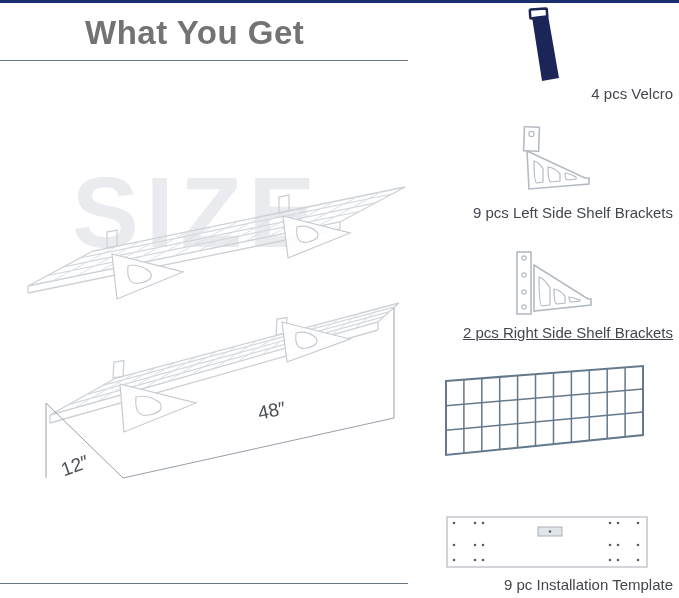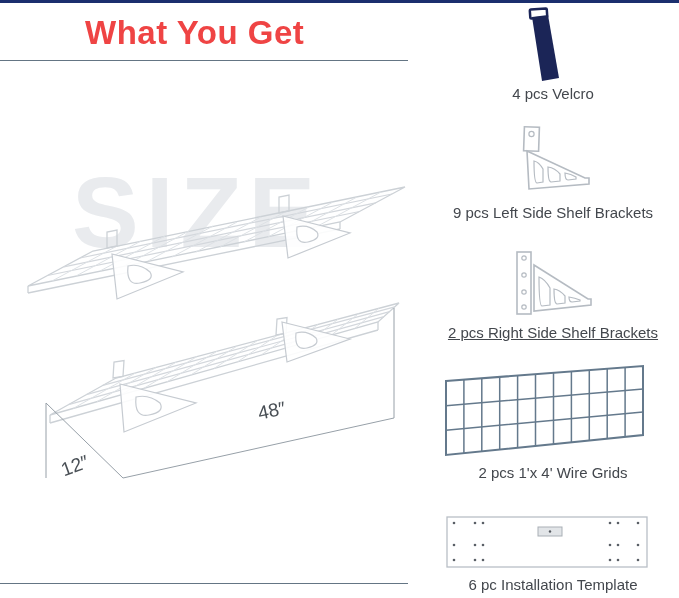--- a/index.html
+++ b/index.html
@@ -3,38 +3,38 @@
 <meta charset="utf-8">
 <style>
   html,body{margin:0;padding:0;background:#fff;}
   .canvas{
     position:relative;width:679px;height:598px;background:#ffffff;
     font-family:"Liberation Sans",sans-serif;overflow:hidden;
   }
   .top-border{position:absolute;left:0;top:0;width:679px;height:3px;background:#1b2f6e;}
   .page-title{
     position:absolute;left:85px;top:14px;font-size:33px;font-weight:700;
-    color:#ef4444;letter-spacing:.5px;white-space:nowrap;
+    color:#737373;letter-spacing:.5px;white-space:nowrap;
   }
   .rule{position:absolute;left:0;width:408px;height:1px;background:#647584;}
   .rule.under-title{top:60px;}
   .rule.bottom{top:583px;}
   .diagram-svg{position:absolute;left:0;top:0;}
   .watermark-text{
     font-family:"Liberation Sans",sans-serif;font-weight:700;font-size:100px;
     letter-spacing:7px;fill:#e9ebee;
   }
   .dim-text{font-family:"Liberation Sans",sans-serif;font-size:19px;fill:#4a5056;}
   .wire{stroke:#dde1e5;stroke-width:1;fill:none;}
   .rail{stroke:#d3d7dc;stroke-width:1.2;fill:none;}
   .edge{stroke:#ccd1d6;stroke-width:1.3;fill:none;}
   .bracket{stroke:#c6cbd1;stroke-width:1.2;fill:rgba(255,255,255,.9);}
   .dimline{stroke:#97a0a8;stroke-width:1;fill:none;}
   .item-label{
-    position:absolute;left:433px;width:240px;text-align:center;
+    position:absolute;left:433px;width:240px;text-align:right;
     font-size:15px;line-height:18px;color:#43474d;
   }
   .icon-svg{position:absolute;}
   .lineart{stroke:#b5bbc2;stroke-width:1.6;fill:#ffffff;}
   .lineart-thin{stroke:#b5bbc2;stroke-width:1.2;fill:#ffffff;}
   .grid-line{stroke:#64798c;fill:none;}
 </style>
 </head>
 <body>
 
@@ -118,21 +118,20 @@
   </svg>
   <div class="item-label" style="top:324px;text-decoration:underline;">2 pcs Right Side Shelf Brackets</div>
 
   <svg class="icon-svg" style="left:440px;top:363px;" width="210" height="98" viewBox="0 0 210 98">
     <polygon class="grid-line" stroke-width="2" points="6,18 203,3 203,72 6,92"></polygon>
     <path class="grid-line" stroke-width="1.5" d="M23.9,16.6 L23.9,90.2 M41.8,15.3 L41.8,88.4 M59.7,13.9 L59.7,86.5 M77.6,12.5 L77.6,84.7
              M95.5,11.2 L95.5,82.9 M113.5,9.8 L113.5,81.1 M131.4,8.5 L131.4,79.3 M149.3,7.1 L149.3,77.5
              M167.2,5.7 L167.2,75.6 M185.1,4.4 L185.1,73.8"></path>
     <path class="grid-line" stroke-width="1.5" d="M6,42.7 L203,26 M6,67.3 L203,49"></path>
   </svg>
-  <div class="item-label" style="top:464px;">2 pcs 1'x 4' Wire Grids</div>
 
   <svg class="icon-svg" style="left:444px;top:513px;" width="210" height="58" viewBox="0 0 210 58">
     <rect x="3" y="4" width="200" height="50" fill="#ffffff" stroke="#b9bfc6" stroke-width="1.3"></rect>
     <rect x="94" y="14" width="24" height="9" fill="#e2e5e8" stroke="#a9afb6" stroke-width="1"></rect>
     <circle cx="106" cy="18.5" r="1.2" fill="#555a60"></circle>
     <g fill="#5a5f66">
       <circle cx="10" cy="10" r="1.3"></circle>
         <circle cx="31" cy="10" r="1.3"></circle>
         <circle cx="39" cy="10" r="1.3"></circle>
       <circle cx="166" cy="10" r="1.3"></circle>
@@ -145,15 +144,15 @@
         <circle cx="174" cy="32" r="1.3"></circle>
         <circle cx="194" cy="32" r="1.3"></circle>
       <circle cx="10" cy="47" r="1.3"></circle>
         <circle cx="31" cy="47" r="1.3"></circle>
         <circle cx="39" cy="47" r="1.3"></circle>
       <circle cx="166" cy="47" r="1.3"></circle>
         <circle cx="174" cy="47" r="1.3"></circle>
         <circle cx="194" cy="47" r="1.3"></circle>
     </g>
   </svg>
-  <div class="item-label" style="top:576px;">6 pc Installation Template</div>
+  <div class="item-label" style="top:576px;">9 pc Installation Template</div>
 
 </div>
 
 </body></html>

